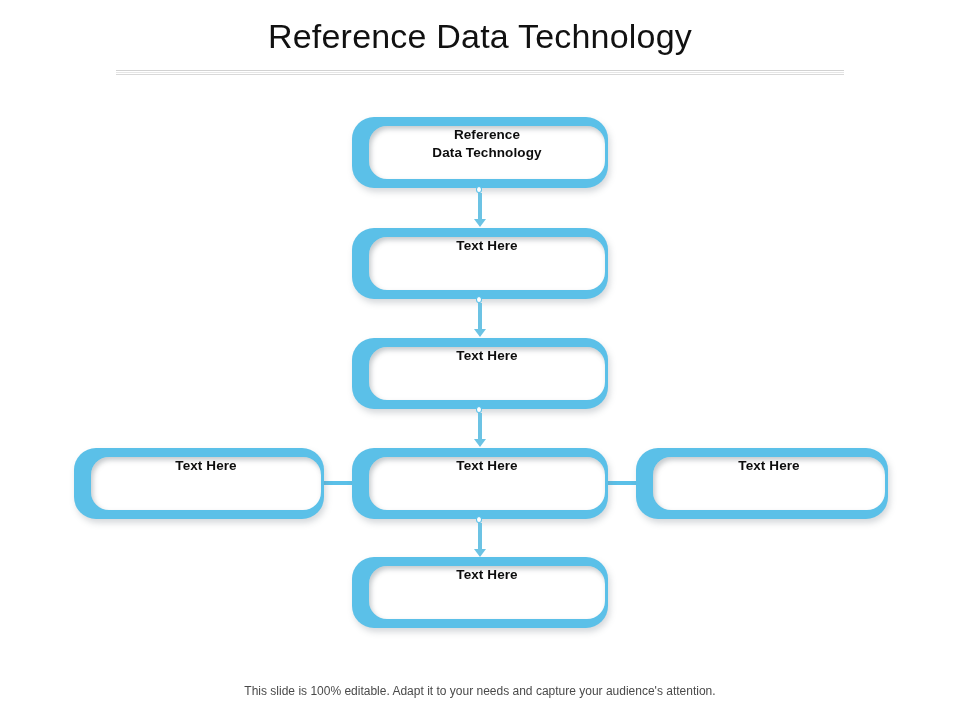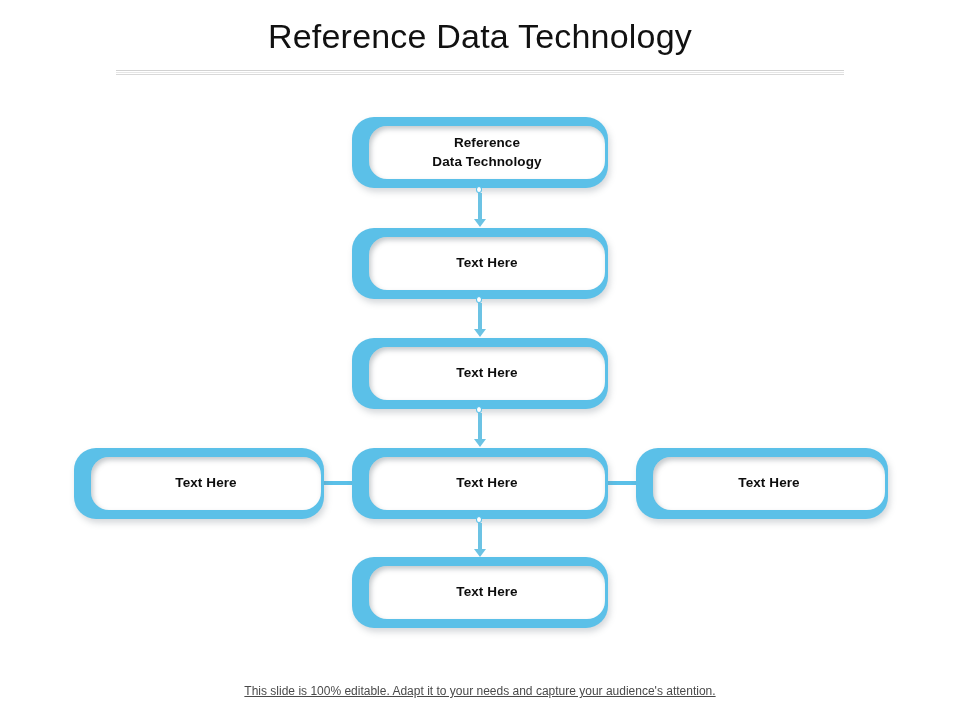--- a/index.html
+++ b/index.html
@@ -68,21 +68,20 @@
   .node .node-inner {
     position: absolute;
     left: 9px;
     top: 9px;
     right: 3px;
     bottom: 9px;
     background: #ffffff;
     border-radius: 18px;
     box-shadow: inset 2px 3px 5px rgba(90,100,110,0.35);
     display: flex;
-    align-items: center;
     justify-content: center;
     margin-left: 8px;
   }
   .node .node-label {
     font-size: 13.5px;
     font-weight: 700;
     color: #0d0d0d;
     text-align: center;
     line-height: 1.35;
     letter-spacing: 0.1px;
@@ -132,21 +131,20 @@
   #footer-note {
     position: absolute;
     left: 0;
     top: 684px;
     width: 960px;
     text-align: center;
     font-size: 12px;
     font-weight: 400;
     color: #4a4a4a;
     white-space: nowrap;
-    text-decoration: underline;
   }
 </style>
 </head>
 <body>
 
 <div id="slide-title">Reference Data Technology</div>
 
 <div id="title-divider">
   <div class="rule-line top"></div>
   <div class="rule-line mid"></div>

